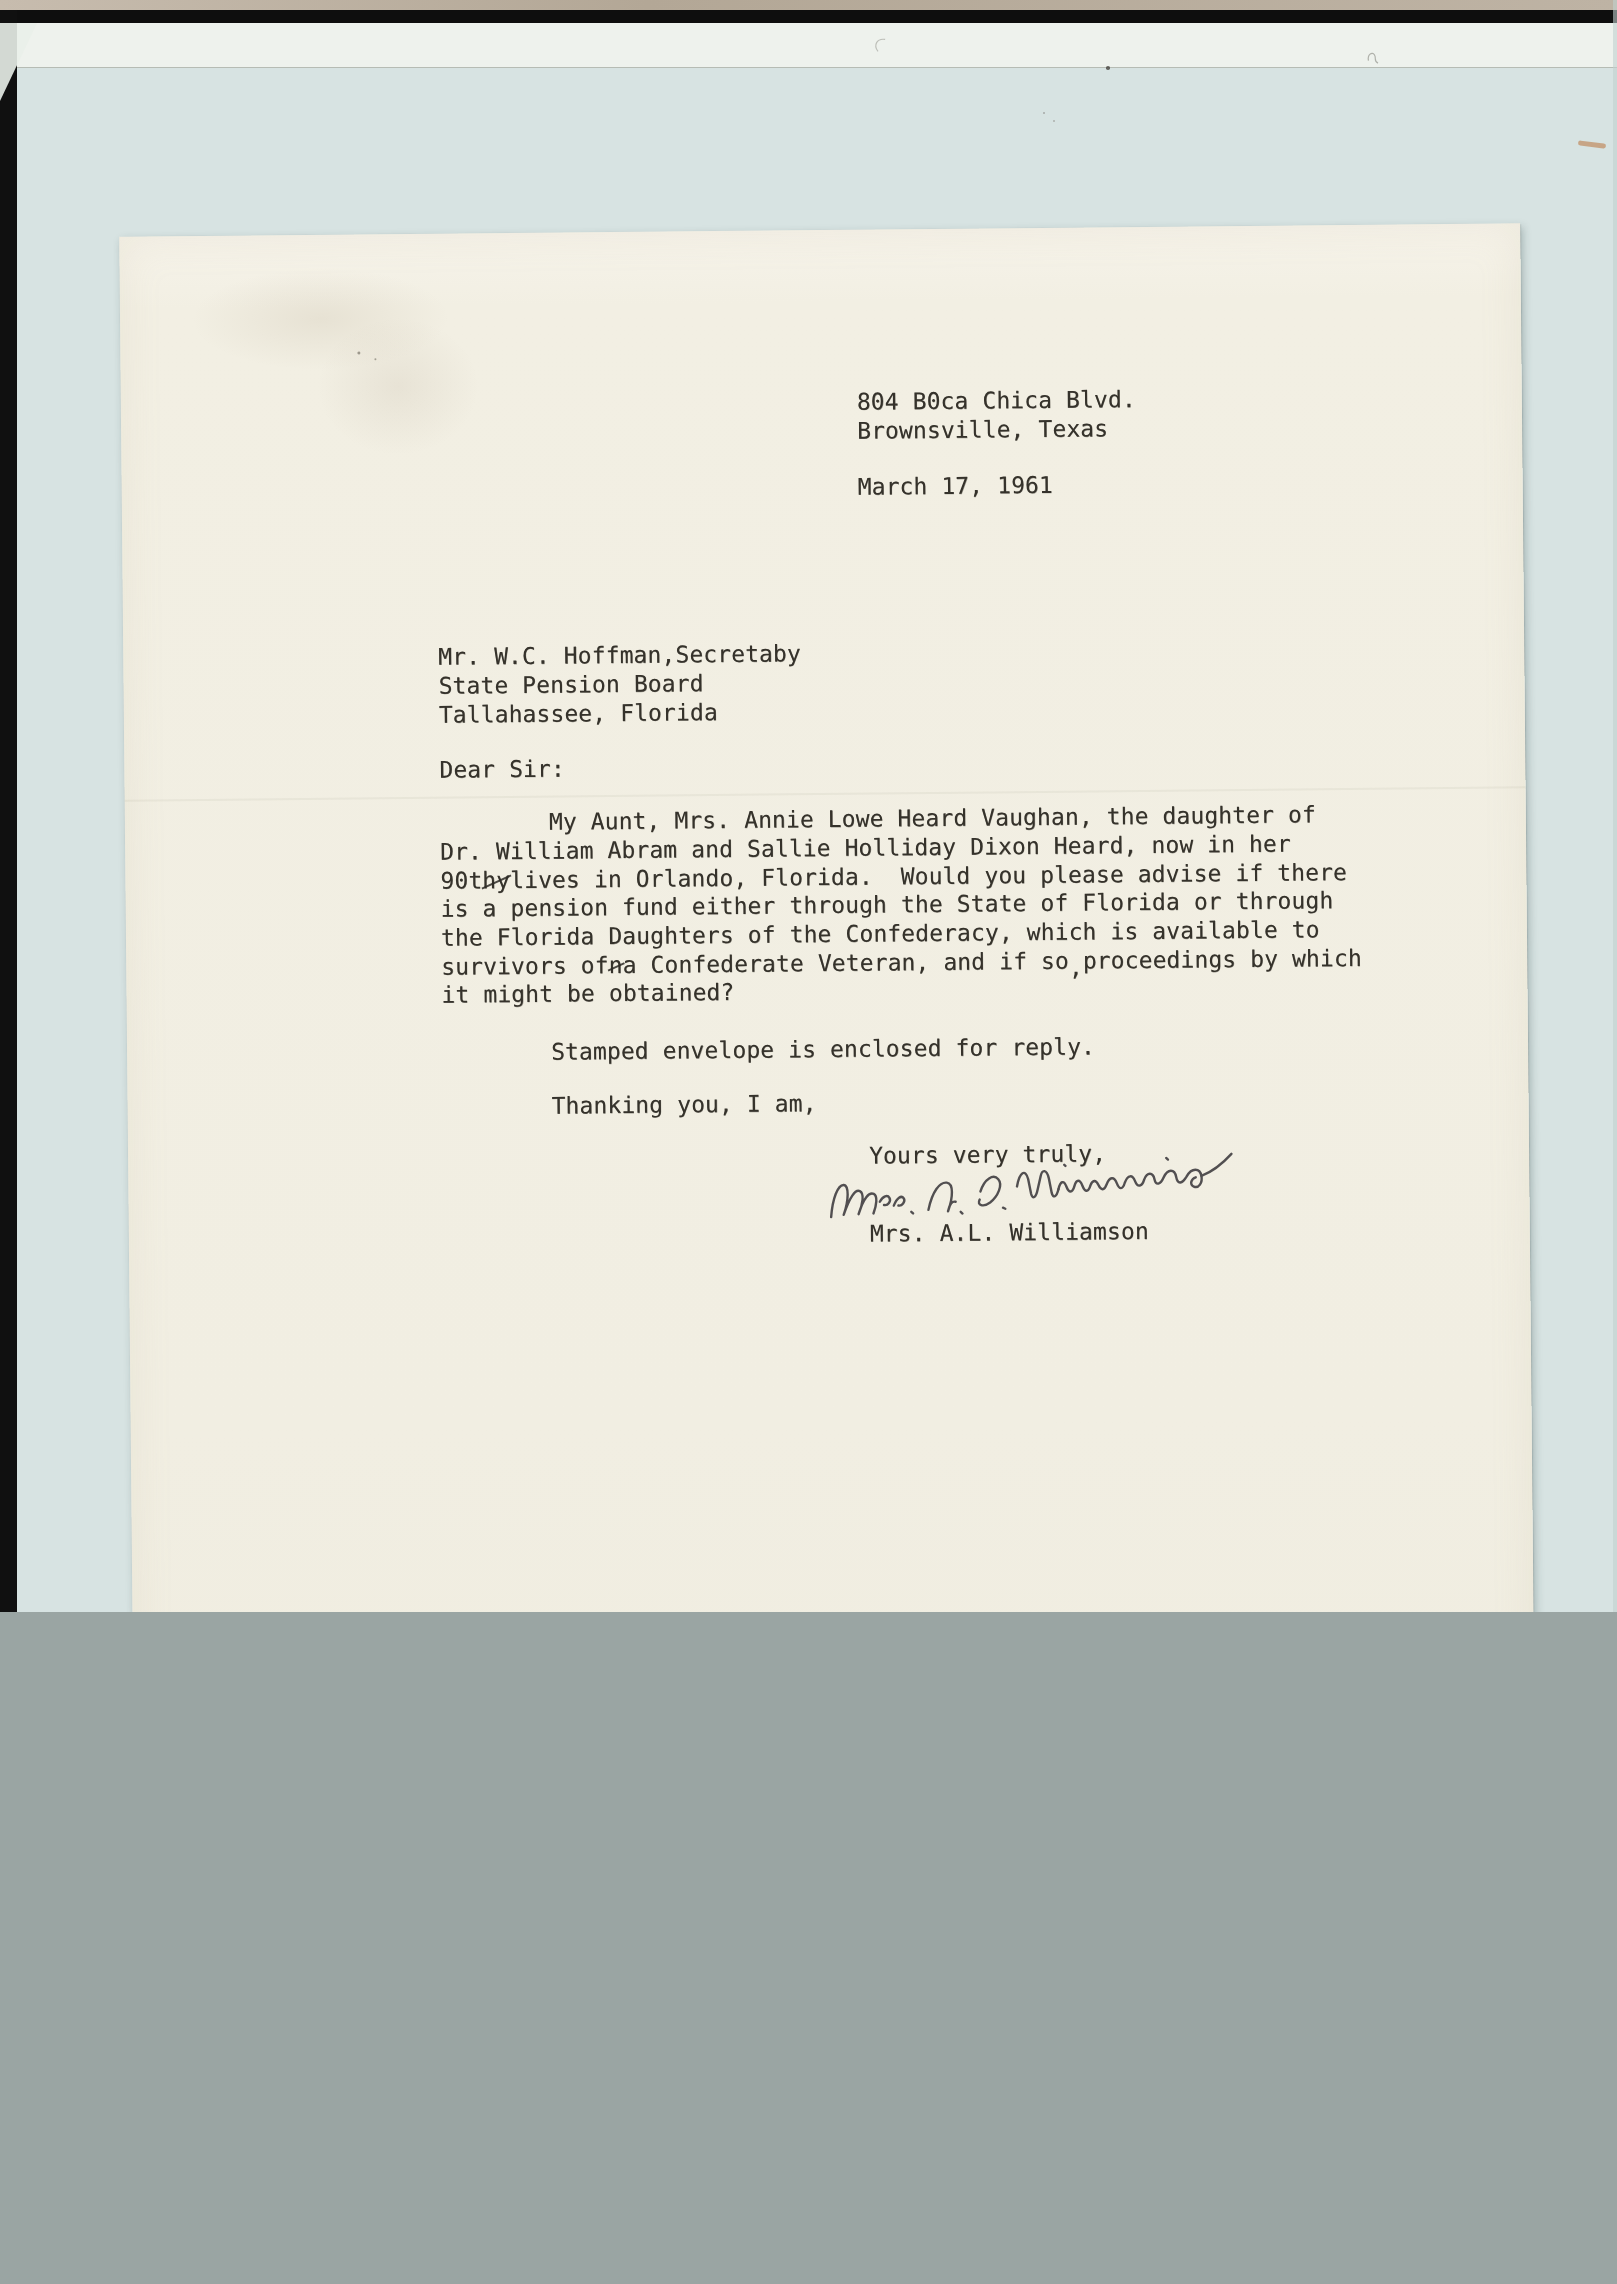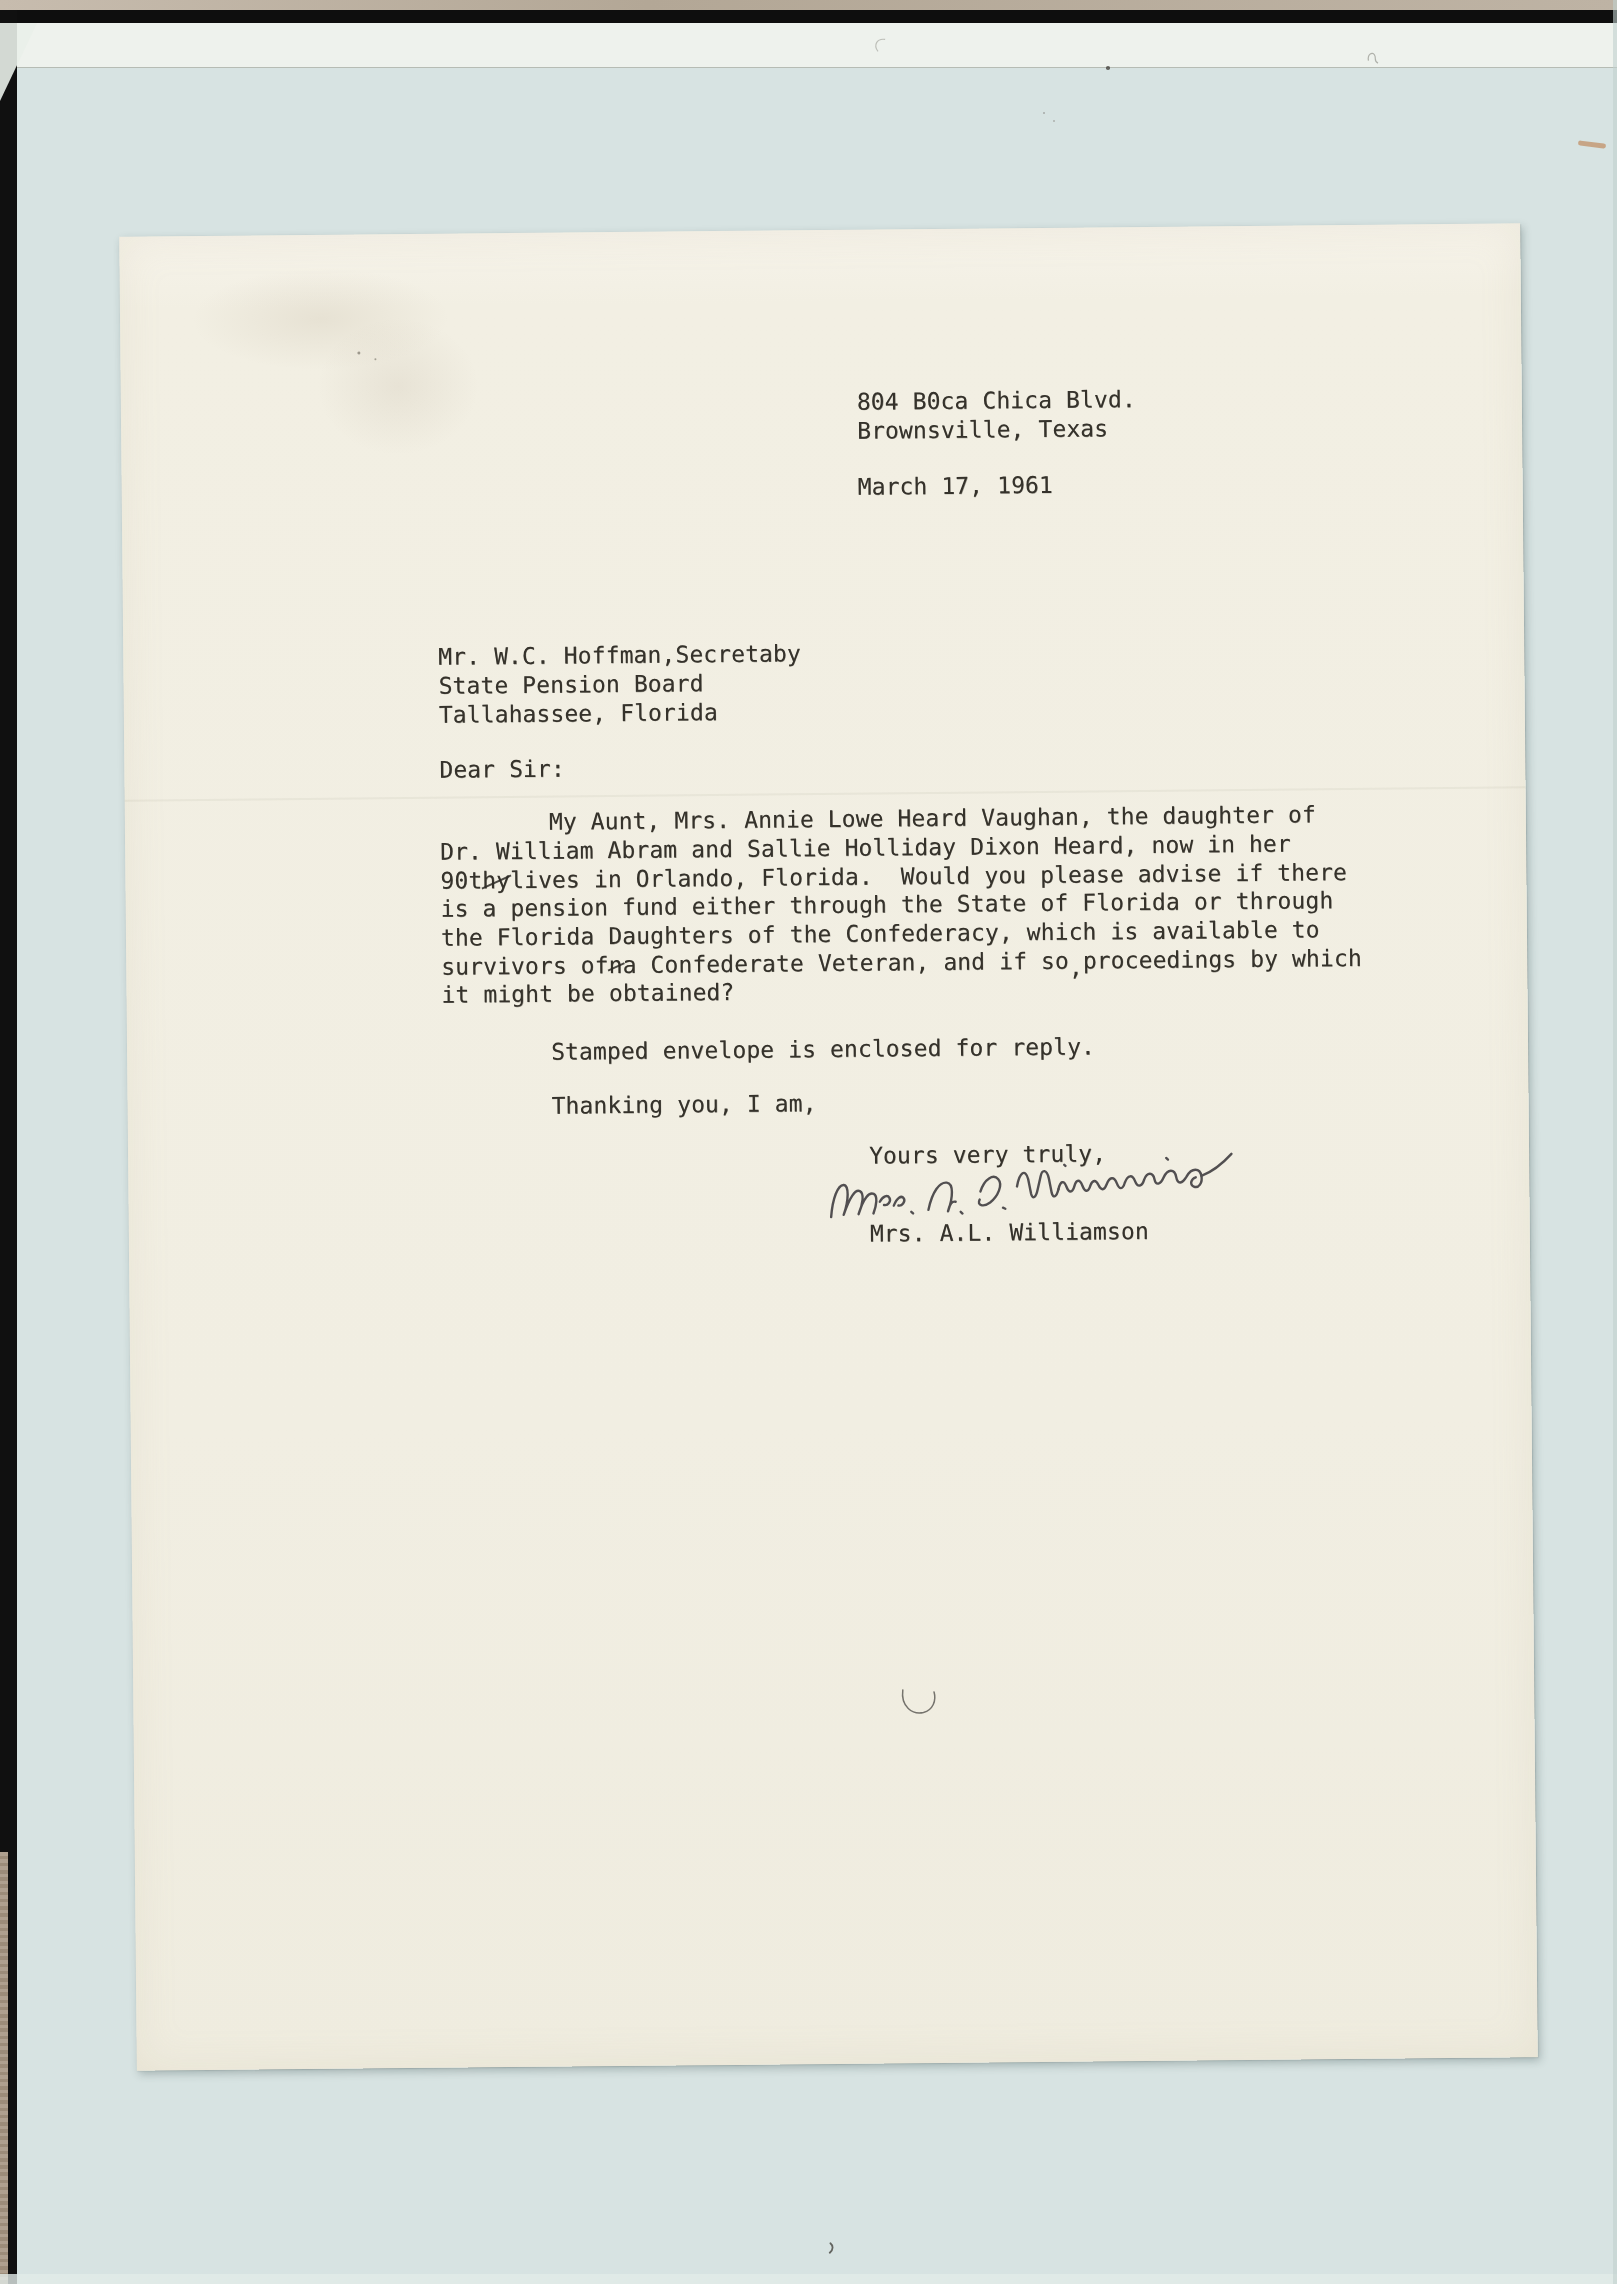--- a/index.html
+++ b/index.html
@@ -1,16 +1,16 @@
 <!DOCTYPE html>
 <html style="font-size:9.6px"><head>
 <meta charset="utf-8">
 <style>
   html,body{margin:0;padding:0;background:#9aa5a3;}
-  .scan{position:relative;width:1617px;height:2284px;background:#d7e3e2;overflow:hidden;
+  .scan{position:relative;width:1617px;height:1612px;background:#d7e3e2;overflow:hidden;
         font-family:"DejaVu Sans Mono","Liberation Mono",monospace;text-decoration:underline;}
   
   .edge-top{position:absolute;left:0;top:0;width:1617px;height:9.6px;
             background:linear-gradient(90deg,#c7bcae,#b3a796 40%,#beb3a4);}
   .band-top{position:absolute;left:0;top:9.6px;width:1617px;height:13.7px;background:#0e0e0e;}
   .white-strip{position:absolute;left:0;top:23px;width:1617px;height:44px;background:#eef2ed;
                border-bottom:1.2px solid #b6bcb4;}
   .border-left{position:absolute;left:0;top:9.6px;width:16.7px;height:2274px;background:#101010;}
   .corner-wedge{position:absolute;left:0;top:23px;width:37px;height:78px;background:#e9efe9;
                 clip-path:polygon(0 0,100% 0,0 100%);opacity:.9;}

